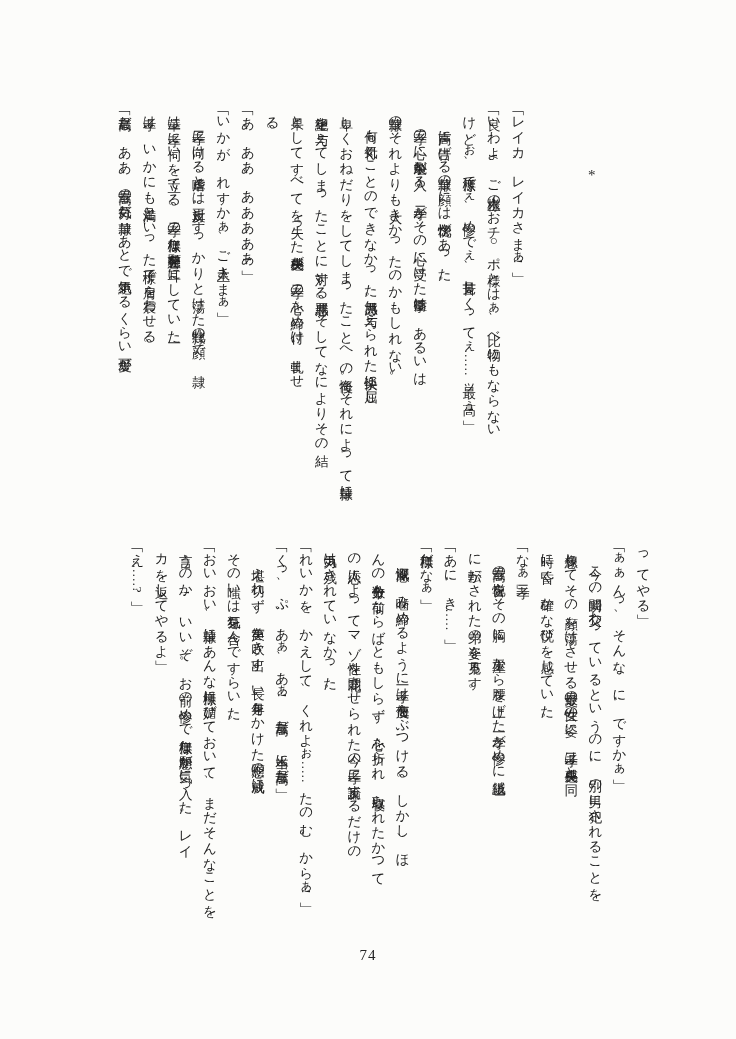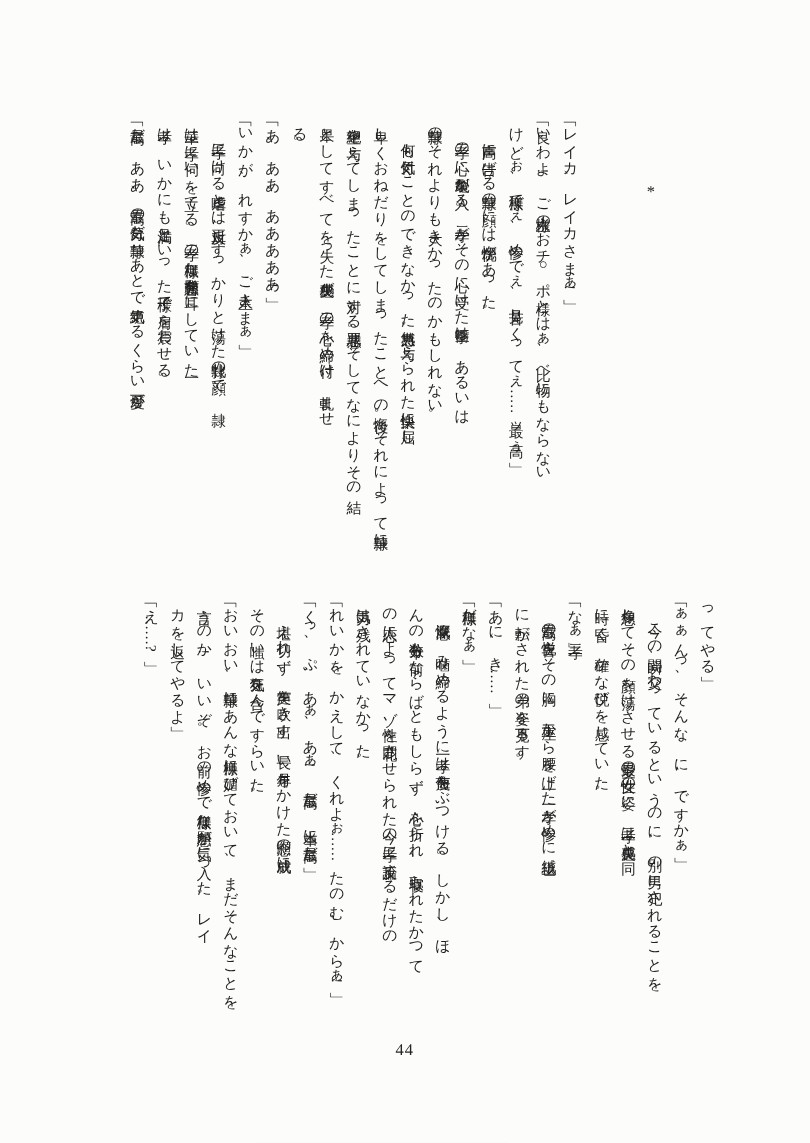--- a/index.html
+++ b/index.html
@@ -57,14 +57,14 @@
 </head>
 <body>
 
 <div class="page">
   <span class="asterisk">*</span>
 
   <div class="vtext block-top"><div class="tline">「レイカ、レイカさまぁ!」</div><div class="tline">「良いわよ!　ご主人様のおチ○ポ様とはぁ、比べ物にもならない</div><div class="tline">けどぉ、無様でぇ、惨めでぇ、見苦しくってぇ……最ッ高ぅ!」</div><div class="tline">　声高に告げる隷華の顔には恍惚があった。</div><div class="tline">　孝二の心に亀裂が入る。孝二がその心に受けた衝撃は、あるいは</div><div class="tline">隷華のそれよりも大きかったのかもしれない。</div><div class="tline">　何も気付くことのできなかった無力感。与えられた快楽に屈し、</div><div class="tline">卑しくおねだりをしてしまったことへの後悔。それによって隷華に</div><div class="tline">絶望を与えてしまったことに対する罪悪感。そしてなによりその結</div><div class="tline">果としてすべてを失った喪失感が、孝二の心を締め付け、軋ませ</div><div class="tline">る。</div><div class="tline">「あ、ああ、あああああ!」</div><div class="tline">「いかが、れすかぁ、ご主人さまぁ」</div><div class="tline">　孝二に向ける嗜虐とは正反対、すっかりと蕩けた牝隷の顔で、隷</div><div class="tline">華は一孝に伺いを立てる。孝二の無様な懇願発言を耳にしていた一</div><div class="tline">孝は、いかにも満足といった様子で肩を震わせる。</div><div class="tline">「最高だ。ああ、最高の気分だ隷華。あとで気絶するくらい可愛が</div></div>
 
   <div class="vtext block-bottom"><div class="tline">ってやる」</div><div class="tline">「ぁぁんっ、そんな、に、ですかぁ」</div><div class="tline">　今この瞬間、交わっているというのに、別の男に犯されることを</div><div class="tline">想像してその顔を蕩けさせる最愛の女性の姿に、孝二は喪失感と同</div><div class="tline">時に昏く、確かな悦びを感じていた。</div><div class="tline">「なぁ孝二」</div><div class="tline">　最高の喜悦をその胸に、玉座から腰を上げた一孝が惨めに絨毯上</div><div class="tline">に転がされた弟の姿を見下ろす。</div><div class="tline">「あに、き……」</div><div class="tline">「無様だなぁ」</div><div class="tline">　感慨深く、噛み締めるように一孝は侮蔑をぶつける。しかし、ほ</div><div class="tline">んの十数分も前ならばともしらず、心を折られ、寝取られたかつて</div><div class="tline">の恋人によってマゾ性を開花させられた今の孝二に反論するだけの</div><div class="tline">気力は残されていなかった。</div><div class="tline">「れいかを、かえして、くれよぉ……たのむ、からぁ!」</div><div class="tline">「くっ、ぷ、あぁ、あぁ!　最高だ!　本当に最高だ!」</div><div class="tline">　堪え切れず、笑声を吹き出す。長い年月をかけた念願の成就に、</div><div class="tline">その嗤いは狂気を含んですらいた。</div><div class="tline">「おいおい、隷華にあんな無様に媚びておいて、まだそんなことを</div><div class="tline">言うのか!　いいぞ。お前の惨めで無様な懇願が気に入った。レイ</div><div class="tline">カを返してやるよ」</div><div class="tline">「え……?」</div></div>
 
-  <div class="pagenum">44</div>
+  <div class="pagenum">74</div>
 </div>
 
 </body></html>

